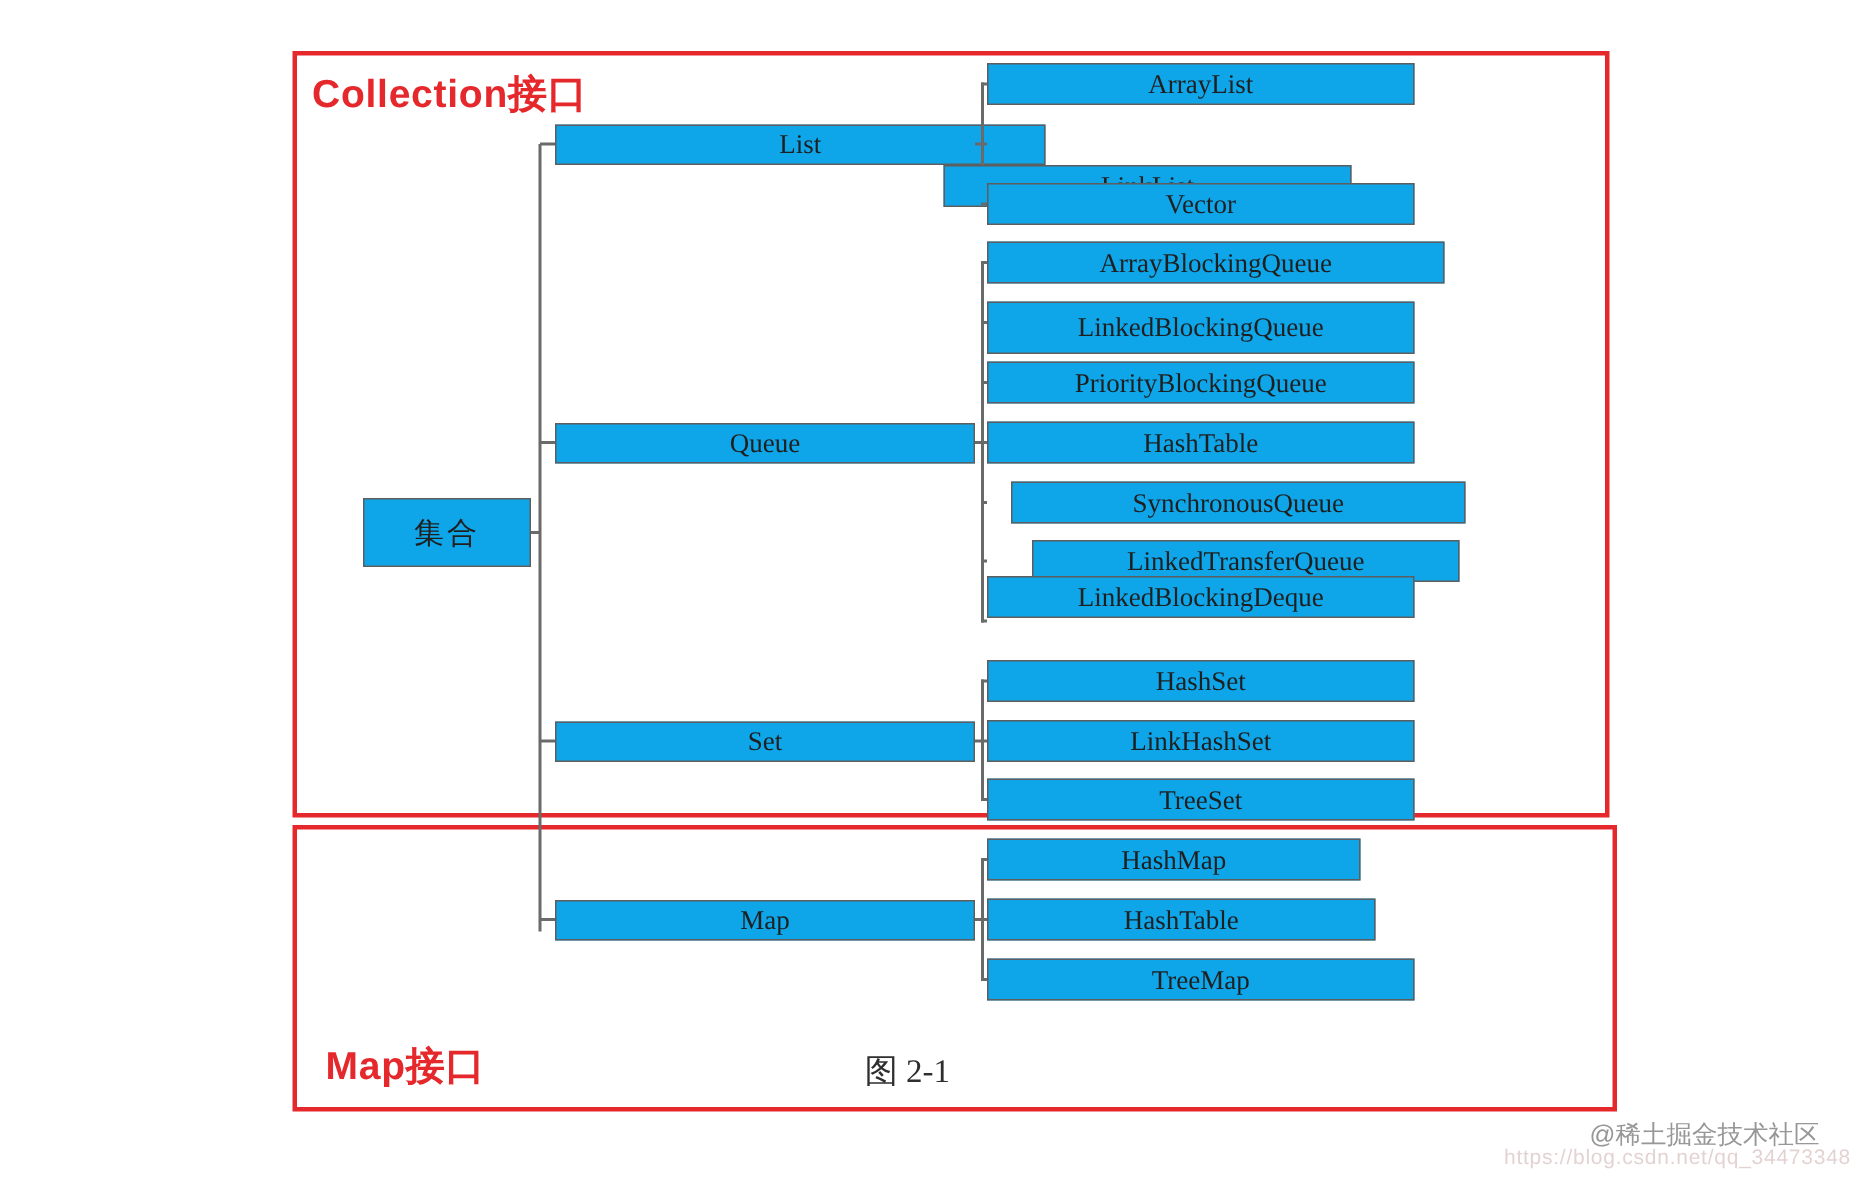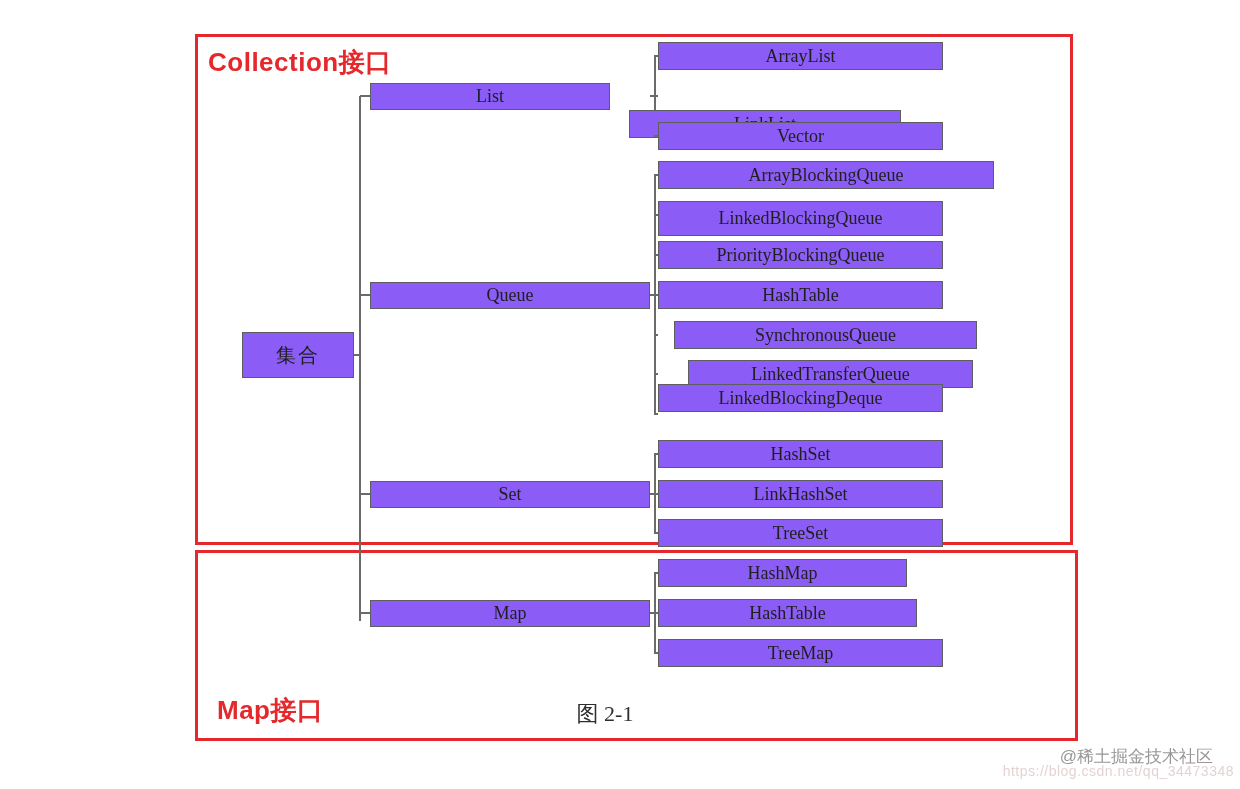--- a/index.html
+++ b/index.html
@@ -10,21 +10,21 @@
   .redbox{position:absolute;border:3px solid #e4282c;box-sizing:border-box;background:transparent;}
   #collection-box{left:195px;top:34px;width:878px;height:511px;}
   #map-box{left:195px;top:550px;width:883px;height:191px;}
   .section-label{
     position:absolute;color:#e4282c;font-weight:bold;font-size:26px;line-height:30px;
     letter-spacing:0.5px;white-space:nowrap;
   }
   #collection-label{left:208px;top:47px;}
   #map-label{left:217px;top:695px;}
   .node{
-    position:absolute;box-sizing:border-box;border:1.5px solid #5e5e5e;background:#8b5cf6;
+    position:absolute;box-sizing:border-box;border:1.5px solid #5e5e5e;background:#0ea5e9;
     display:flex;align-items:center;justify-content:center;
     font-family:"Liberation Serif","DejaVu Serif",serif;color:#1f1f1f;font-size:18px;
     white-space:nowrap;
   }
   #root-node{left:242px;top:332px;width:112px;height:46px;font-size:20px;letter-spacing:2px;}
   .cline{position:absolute;background:#6a6a6a;}
   #caption{
     position:absolute;left:535px;top:699px;width:140px;text-align:center;
     font-family:"Liberation Serif","DejaVu Serif",serif;font-size:22px;color:#2e2e2e;
   }
@@ -45,36 +45,36 @@
   <div class="redbox" id="collection-box"></div>
   <div class="redbox" id="map-box"></div>
 
   <div class="section-label" id="collection-label">Collection接口</div>
   <div class="section-label" id="map-label">Map接口</div>
 
   <div id="diagram" style="position:absolute;left:0;top:0;width:100%;height:100%;">
     <div class="node" id="root-node">集合</div>
   <div class="cline" style="left: 359.25px; top: 96px; width: 1.5px; height: 525px;"></div>
       <div class="cline" style="left: 354px; top: 354.25px; width: 6px; height: 1.5px;"></div>
-      <div class="node" style="left: 370px; top: 82.5px; width: 240px; height: 27px;">List</div>
+      <div class="node" style="left: 370px; top: 82.5px; width: 327px; height: 27px;">List</div>
       <div class="cline" style="left: 360px; top: 95.25px; width: 10px; height: 1.5px;"></div>
       <div class="cline" style="left: 650px; top: 95.25px; width: 5.5px; height: 1.5px;"></div>
       <div class="cline" style="left: 654px; top: 55.25px; width: 1.5px; height: 81.5px;"></div>
       <div class="cline" style="left: 654px; top: 55.25px; width: 4px; height: 1.5px;"></div>
       <div class="node" style="left: 658px; top: 42px; width: 285px; height: 28px;">ArrayList</div>
       <div class="cline" style="left: 654px; top: 95.25px; width: 4px; height: 1.5px;"></div>
       <div class="node" style="left: 629px; top: 82px; width: 272px; height: 28px; margin-top: 28px;">LinkList</div>
       <div class="cline" style="left: 654px; top: 135.25px; width: 4px; height: 1.5px;"></div>
       <div class="node" style="left: 370px; top: 281.5px; width: 280px; height: 27px;">Queue</div>
       <div class="node" style="left: 658px; top: 122px; width: 285px; height: 28px;">Vector</div>
       <div class="cline" style="left: 360px; top: 294.25px; width: 10px; height: 1.5px;"></div>
       <div class="cline" style="left: 650px; top: 294.25px; width: 5.5px; height: 1.5px;"></div>
       <div class="cline" style="left: 654px; top: 174.25px; width: 1.5px; height: 240.5px;"></div>
       <div class="cline" style="left: 654px; top: 174.25px; width: 4px; height: 1.5px;"></div>
-      <div class="node" style="left: 658px; top: 161px; width: 336px; height: 28px;">ArrayBlockingQueue</div>
+      <div class="node" style="left: 658px; top: 161px; width: 305px; height: 28px;">ArrayBlockingQueue</div>
       <div class="cline" style="left: 654px; top: 214.25px; width: 4px; height: 1.5px;"></div>
       <div class="node" style="left: 658px; top: 201px; width: 285px; height: 35px; text-align: right;">LinkedBlockingQueue</div>
       <div class="cline" style="left: 654px; top: 254.25px; width: 4px; height: 1.5px;"></div>
       <div class="node" style="left: 658px; top: 241px; width: 285px; height: 28px;">PriorityBlockingQueue</div>
       <div class="cline" style="left: 654px; top: 294.25px; width: 4px; height: 1.5px;"></div>
       <div class="node" style="left: 658px; top: 281px; width: 285px; height: 28px;">HashTable</div>
       <div class="cline" style="left: 654px; top: 334.25px; width: 4px; height: 1.5px;"></div>
       <div class="node" style="left: 658px; top: 321px; width: 303px; height: 28px; margin-left: 16px;">SynchronousQueue</div>
       <div class="cline" style="left: 654px; top: 373.25px; width: 4px; height: 1.5px;"></div>
       <div class="node" style="left: 688px; top: 360px; width: 285px; height: 28px;">LinkedTransferQueue</div>

